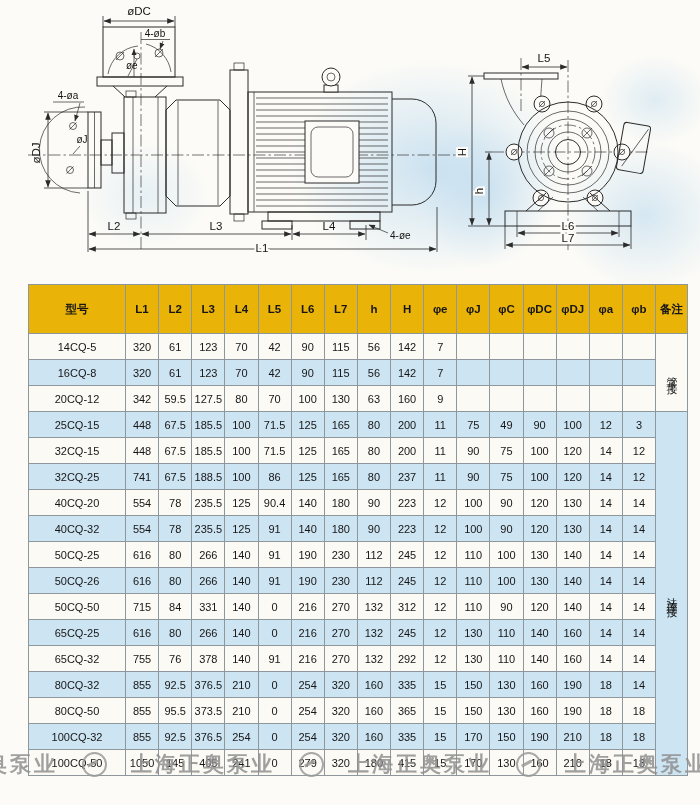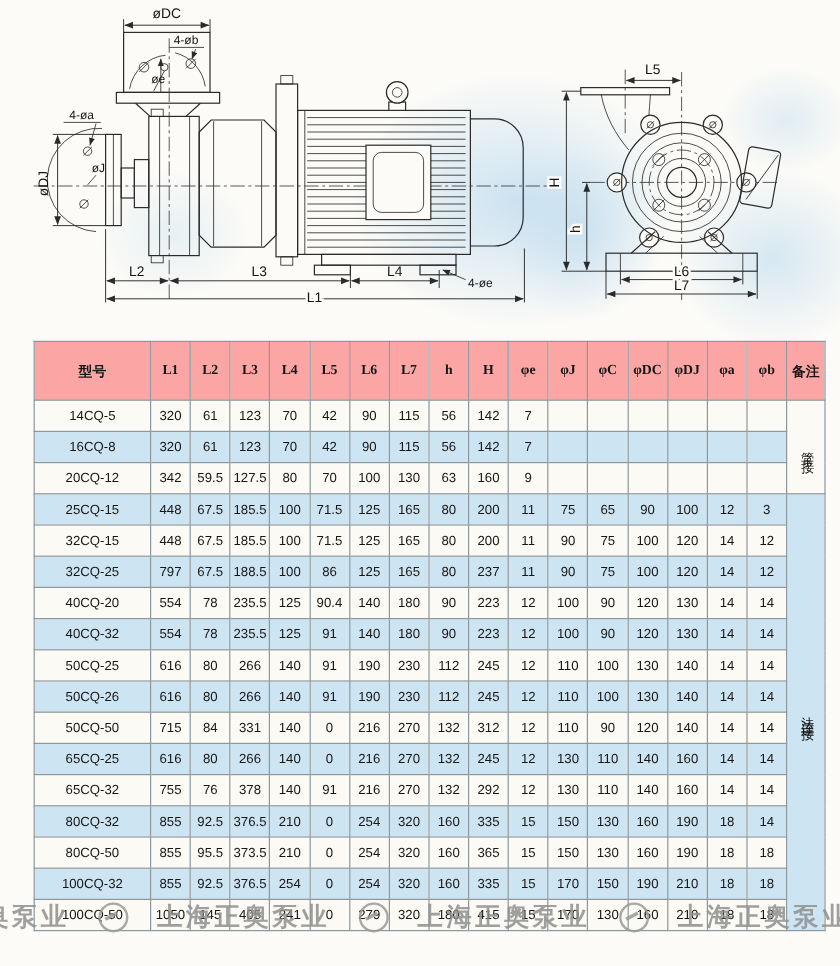--- a/index.html
+++ b/index.html
@@ -25,21 +25,21 @@
   .lbl{font-family:"Liberation Sans",sans-serif;font-size:11.5px;fill:#141414;}
   .sm{font-size:10px;}
   .halo{paint-order:stroke;stroke:#fcfbf7;stroke-width:4px;}
 
   #tablewrap{position:absolute;left:28px;top:284px;}
   table.dims{border-collapse:collapse;table-layout:fixed;width:660px;border:1.5px solid #5c6a72;}
   table.dims th,table.dims td{
     border:1px solid #8d979c;text-align:center;vertical-align:middle;
     padding:0;color:#161616;font-size:11px;overflow:hidden;white-space:nowrap;
   }
-  table.dims thead th{background:#fca5a5;height:48px;font-weight:bold;font-size:11.5px;font-family:Liberation Serif, serif;}
+  table.dims thead th{background:#eab308;height:48px;font-weight:bold;font-size:11.5px;}
   th.col-model{width:96px;}
   th.col-remark{width:31px;}
   table.dims td{height:25px;}
   tr.odd td{background:#fbfaf5;}
   tr.even td{background:#cde4f2;}
   td.remark-cell{background:#e9f2f8;writing-mode:vertical-rl;letter-spacing:3px;font-size:11px;padding:2px 0;}
 
   #watermark{
     position:absolute;left:-14px;top:750px;width:730px;height:28px;z-index:5;
     display:flex;align-items:center;gap:24px;pointer-events:none;
@@ -309,21 +309,21 @@
           <td>67.5</td>
           <td>185.5</td>
           <td>100</td>
           <td>71.5</td>
           <td>125</td>
           <td>165</td>
           <td>80</td>
           <td>200</td>
           <td>11</td>
           <td>75</td>
-          <td>65</td>
+          <td>49</td>
           <td>90</td>
           <td>100</td>
           <td>12</td>
           <td>3</td>
           <td rowspan="14" class="remark-cell">法兰连接</td>
         </tr>
         <tr class="odd">
           <td>32CQ-15</td>
           <td>448</td>
           <td>67.5</td>
@@ -337,21 +337,21 @@
           <td>11</td>
           <td>90</td>
           <td>75</td>
           <td>100</td>
           <td>120</td>
           <td>14</td>
           <td>12</td>
         </tr>
         <tr class="even">
           <td>32CQ-25</td>
-          <td>797</td>
+          <td>741</td>
           <td>67.5</td>
           <td>188.5</td>
           <td>100</td>
           <td>86</td>
           <td>125</td>
           <td>165</td>
           <td>80</td>
           <td>237</td>
           <td>11</td>
           <td>90</td>

